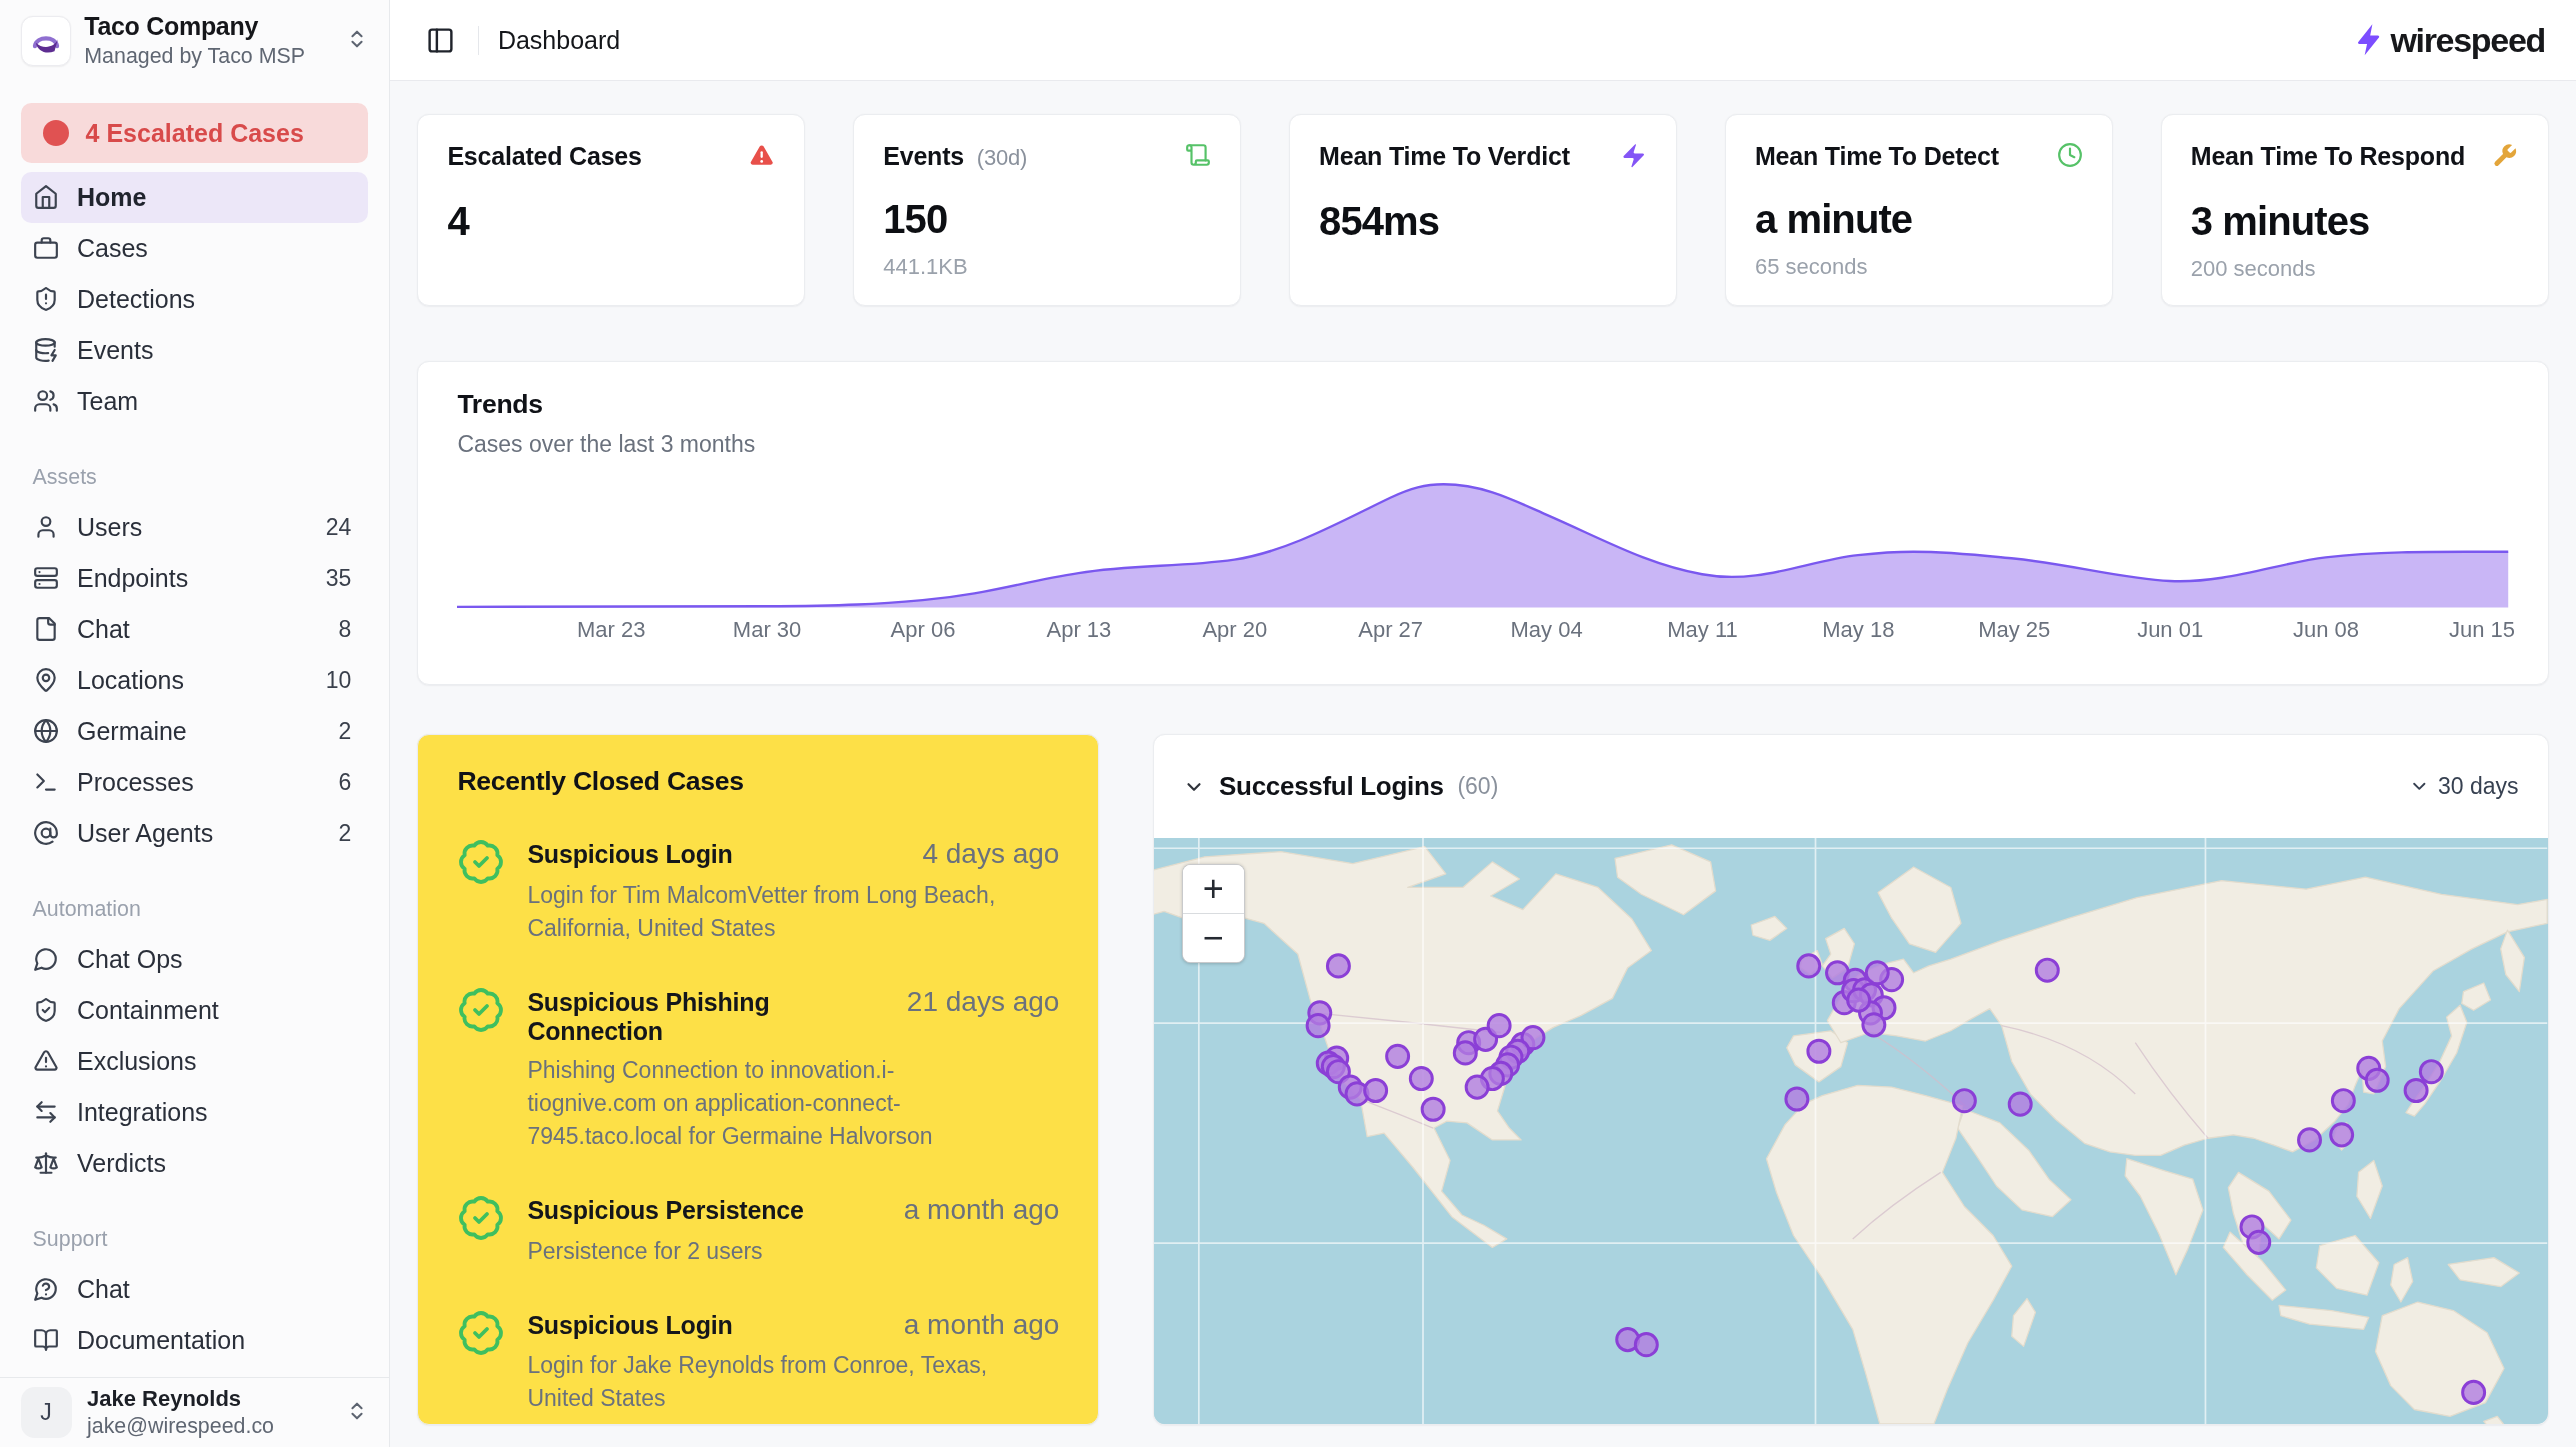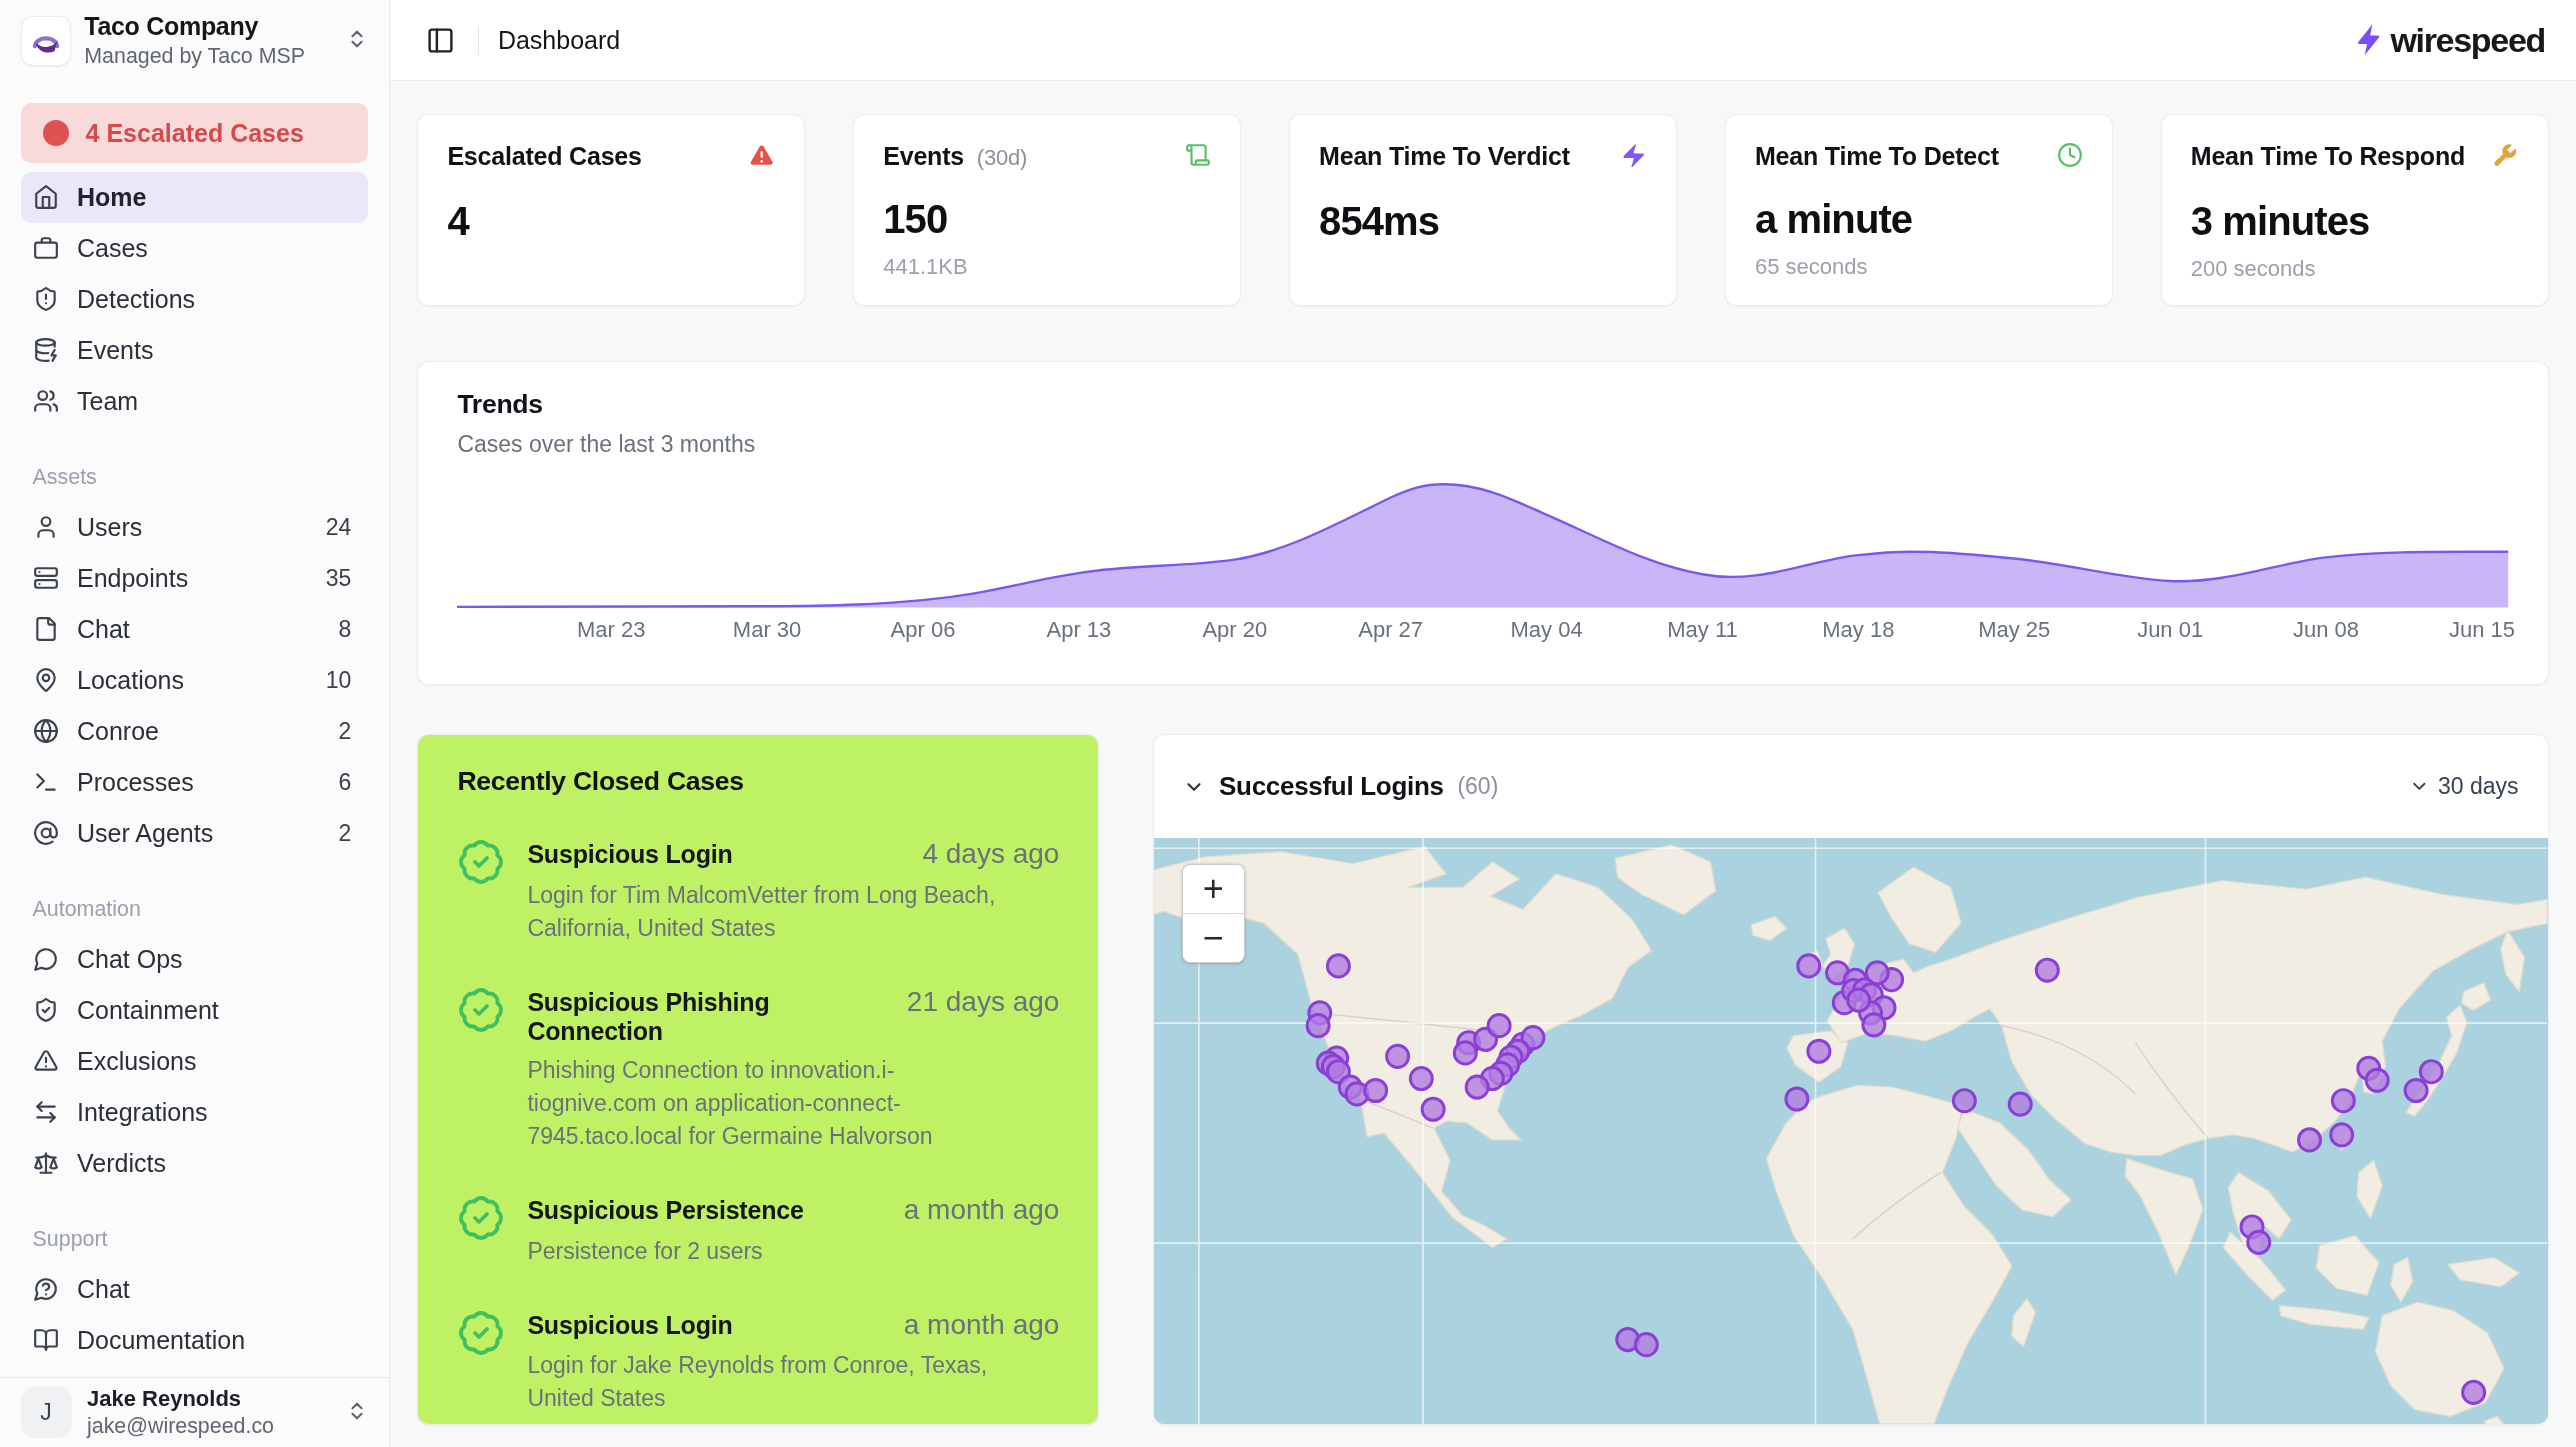--- a/index.html
+++ b/index.html
@@ -54,21 +54,21 @@
 
   .trends-card { margin-top:55px; height:324px; background:#fff; border:0.9px solid #ebedf0; border-radius:12px; box-shadow:0 0.9px 1.7px rgba(16,24,40,.05); padding:27.4px 0 0 0; }
   .trends-title { font-size:26.6px; font-weight:700; color:#101217; letter-spacing:-0.3px; padding:0 39px; }
   .trends-sub { font-size:23px; color:#6a717d; margin-top:10.3px; padding:0 39px; }
   .trend-chart-wrap { position:relative; margin:15.4px 39px 0 39px; height:135px; }
   .trend-chart-wrap svg { position:absolute; inset:0; width:100%; height:100%; }
   .tick-row { position:relative; margin:8.6px 39px 0 39px; height:29px; }
   .tick { position:absolute; transform:translateX(-50%); font-size:22px; color:#6a717d; white-space:nowrap; }
 
   .bottom-row { margin-top:49px; display:flex; gap:54px; }
-  .cases-card { width:682px; min-width:682px; height:691px; background:#bef264; border:0.9px solid #ebedf0; border-radius:12px; box-shadow:0 0.9px 1.7px rgba(16,24,40,.05); padding:31px 39px; overflow:hidden; }
+  .cases-card { width:682px; min-width:682px; height:691px; background:#fde047; border:0.9px solid #ebedf0; border-radius:12px; box-shadow:0 0.9px 1.7px rgba(16,24,40,.05); padding:31px 39px; overflow:hidden; }
   .cases-title { font-size:26.6px; font-weight:700; color:#101217; letter-spacing:-0.3px; }
   .case-item { display:flex; gap:22px; margin-top:41px; }
   .case-badge { width:48px; min-width:48px; height:48px; color:#3fbf5f; }
   .case-body { flex:1; min-width:0; }
   .case-head { display:flex; justify-content:space-between; align-items:baseline; gap:10.3px; }
   .case-title { font-size:25px; font-weight:600; color:#14161b; letter-spacing:-0.2px; }
   .case-time { font-size:28px; color:#6a717d; white-space:nowrap; }
   .case-desc { font-size:23px; color:#6a717d; line-height:33px; margin-top:8.6px; max-width:480px; }
 
   .map-card { flex:1; height:691px; background:#fff; border:0.9px solid #ebedf0; border-radius:12px; box-shadow:0 0.9px 1.7px rgba(16,24,40,.05); display:flex; flex-direction:column; overflow:hidden; }
@@ -211,21 +211,21 @@
             <span class="nav-count">10</span>
           </div>
           <div class="nav-item">
             <span class="icon">
               <svg width="26" height="26" viewBox="0 0 24 24" fill="none" stroke="currentColor" stroke-width="2" stroke-linecap="round" stroke-linejoin="round">
                 <circle cx="12" cy="12" r="10"></circle>
                 <path d="M12 2a14.5 14.5 0 0 0 0 20 14.5 14.5 0 0 0 0-20"></path>
                 <path d="M2 12h20"></path>
               </svg>
             </span>
-            <span class="nav-label">Conroe</span>
+            <span class="nav-label">Germaine</span>
             <span class="nav-count">2</span>
           </div>
           <div class="nav-item">
             <span class="icon">
               <svg width="26" height="26" viewBox="0 0 24 24" fill="none" stroke="currentColor" stroke-width="2" stroke-linecap="round" stroke-linejoin="round">
                 <path d="m4 17 6-6-6-6"></path>
                 <path d="M12 19h8"></path>
               </svg>
             </span>
             <span class="nav-label">Processes</span>

